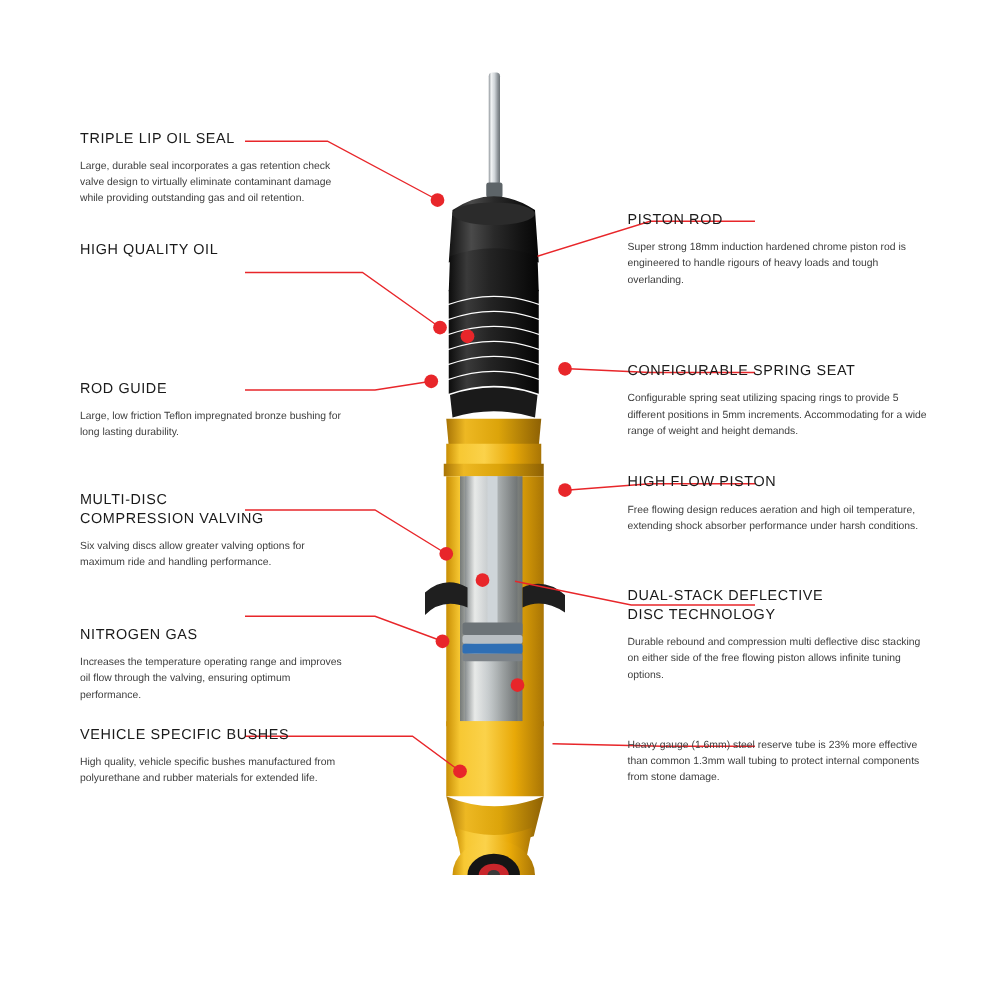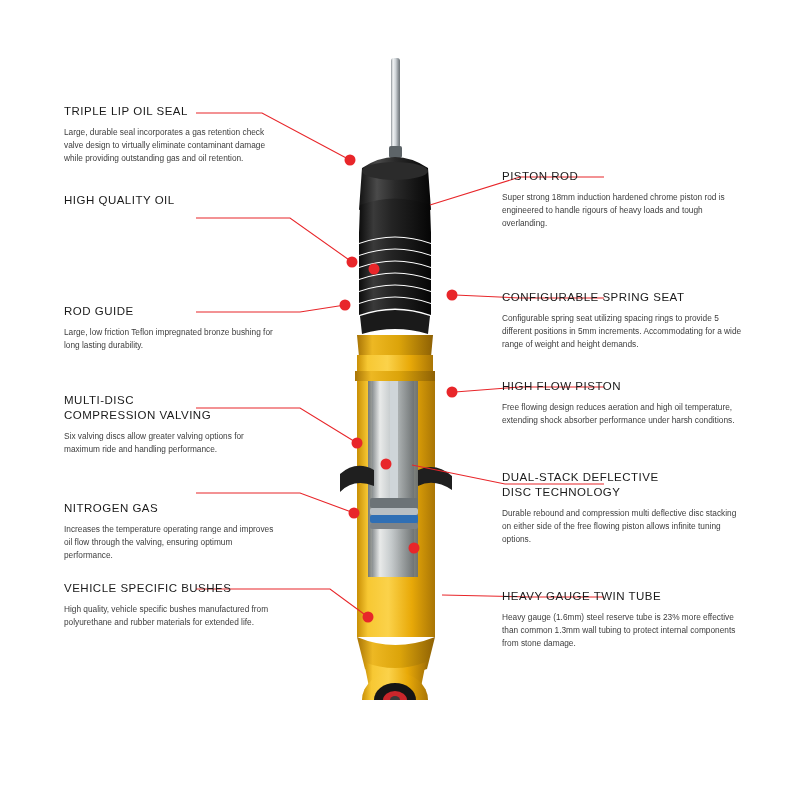--- a/index.html
+++ b/index.html
@@ -239,17 +239,16 @@
     <p class="c-body">Free flowing design reduces aeration and high oil temperature, extending shock absorber performance under harsh conditions.</p>
   </div>
 
   <div class="callout" style="left:502px; top:470px; width:240px;">
     <p class="c-title">DUAL-STACK DEFLECTIVE
 DISC TECHNOLOGY</p>
     <p class="c-body">Durable rebound and compression multi deflective disc stacking on either side of the free flowing piston allows infinite tuning options.</p>
   </div>
 
   <div class="callout" style="left:502px; top:589px; width:240px;">
-    <p class="c-title">HEAVY GAUGE TWIN TUBE</p>
     <p class="c-body">Heavy gauge (1.6mm) steel reserve tube is 23% more effective than common 1.3mm wall tubing to protect internal components from stone damage.</p>
   </div>
 
 </div>
 
 </body></html>

